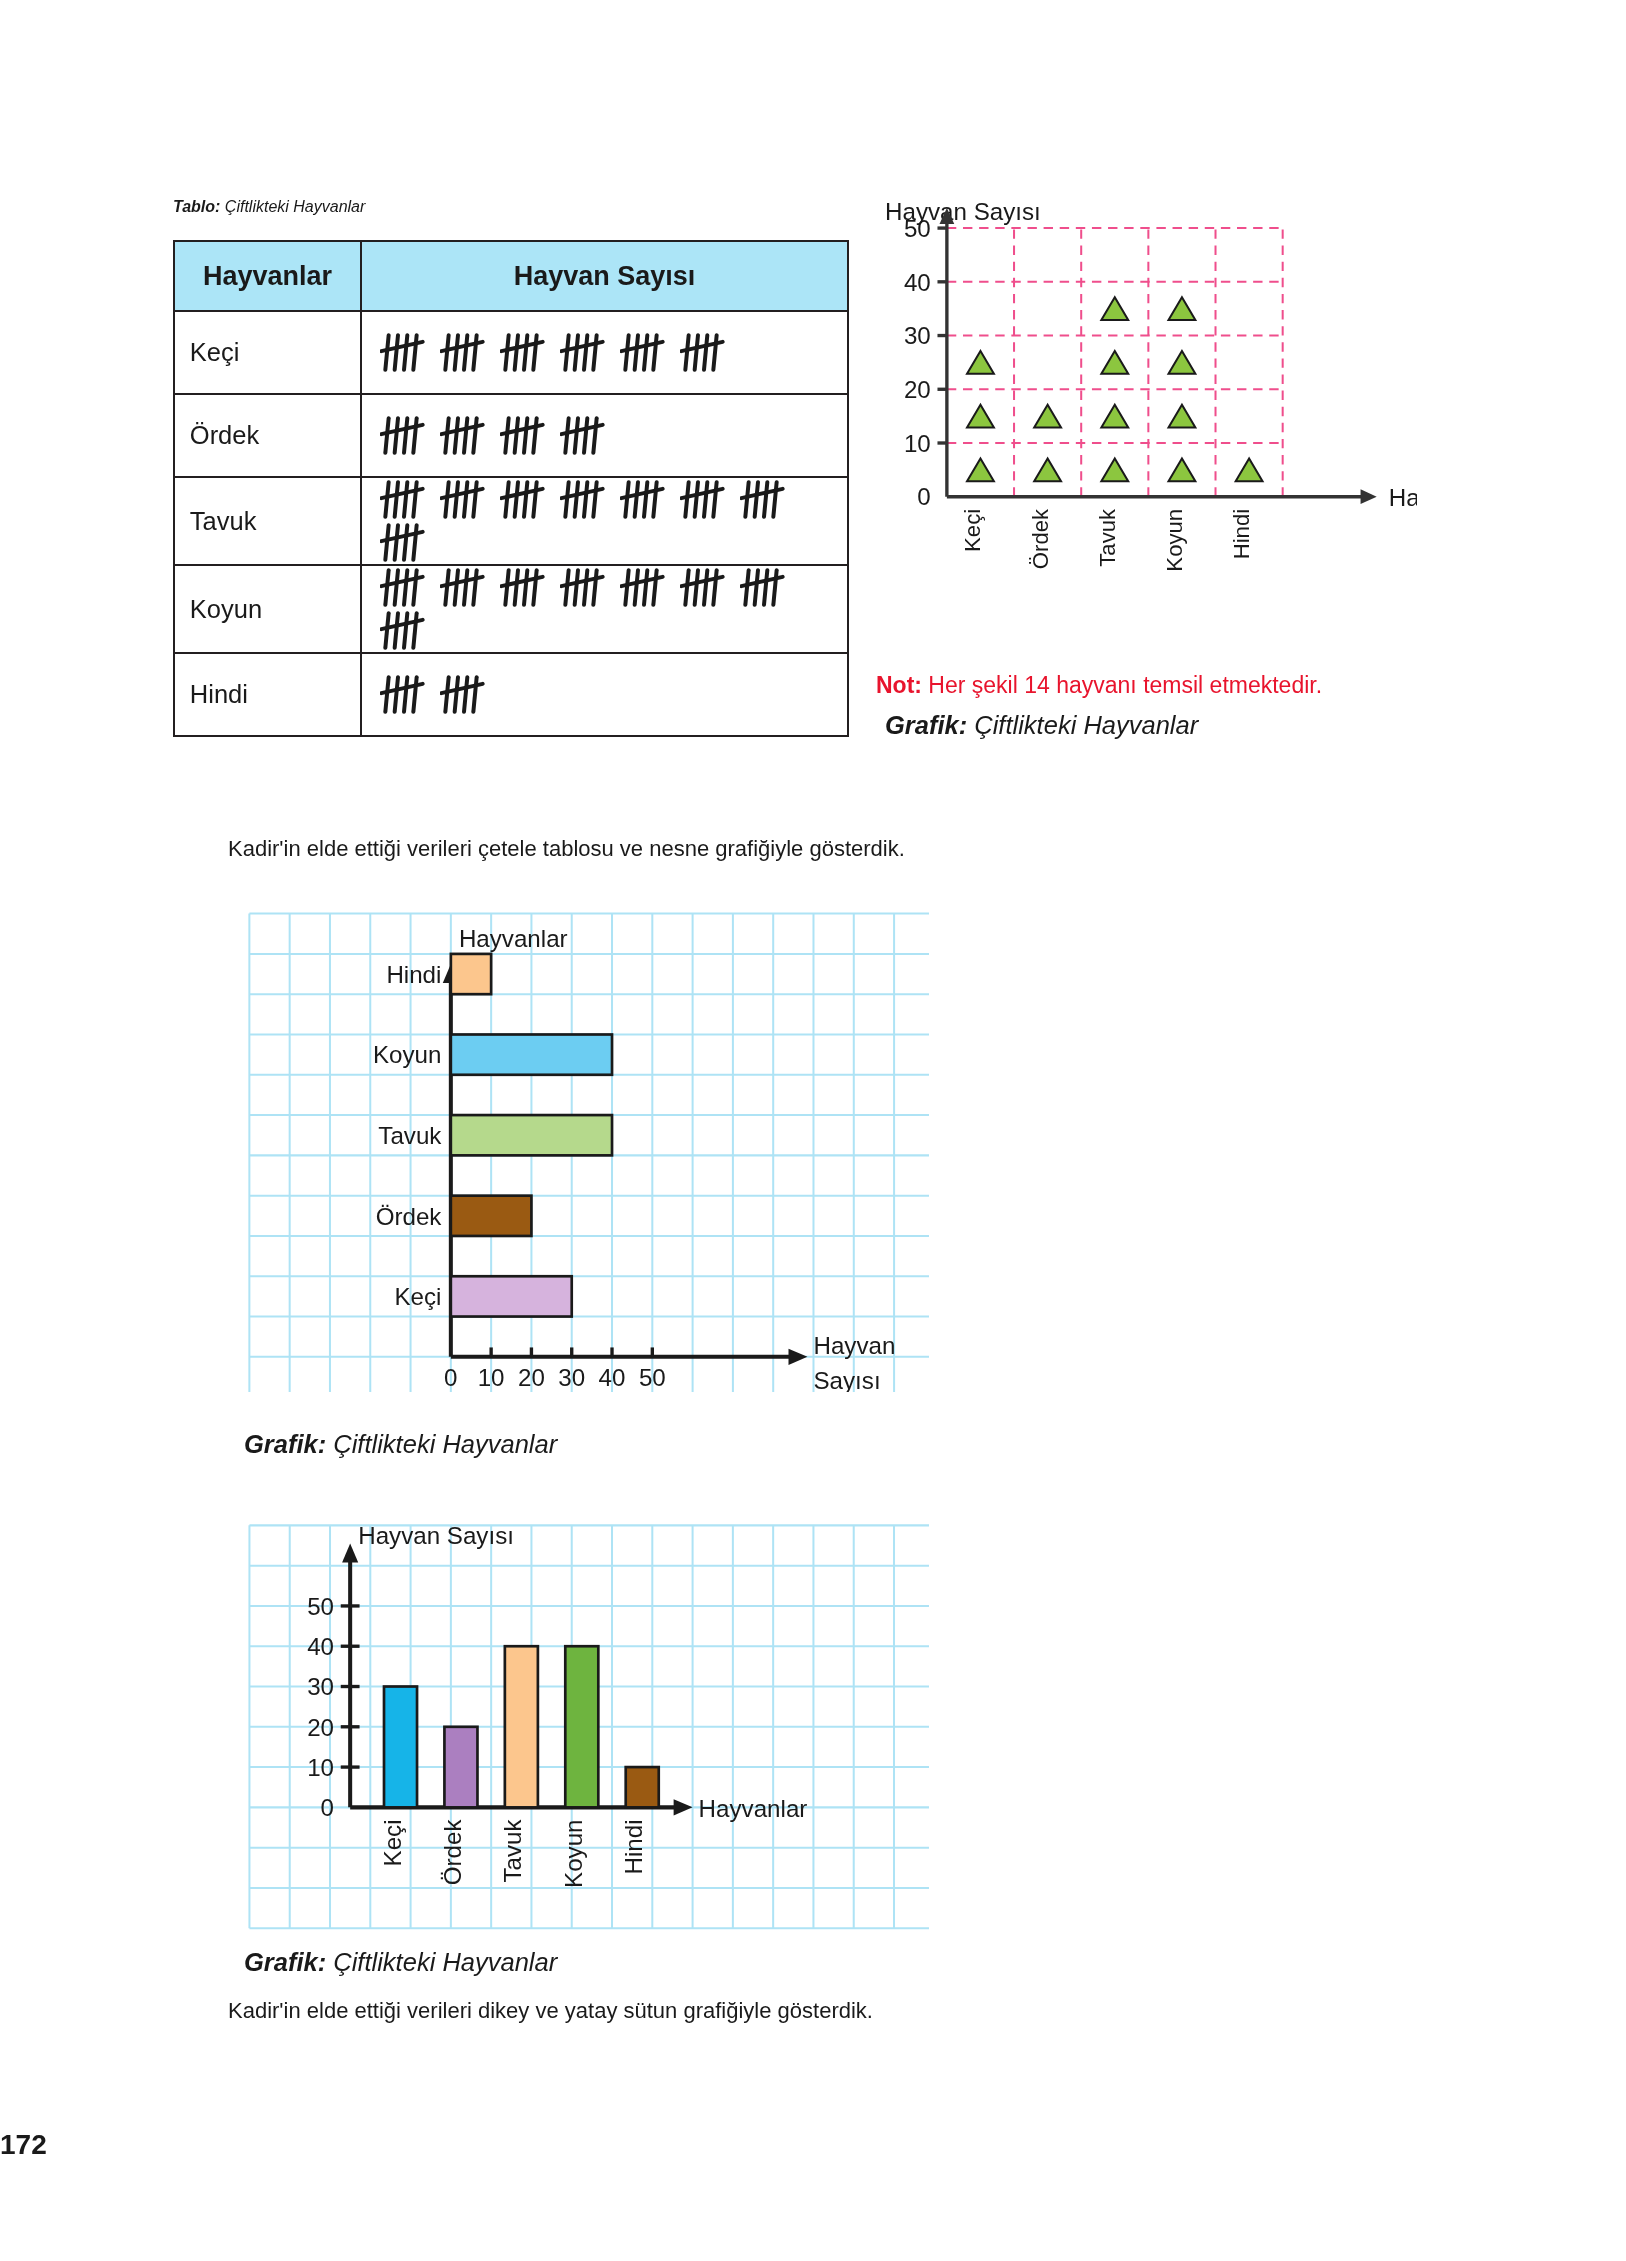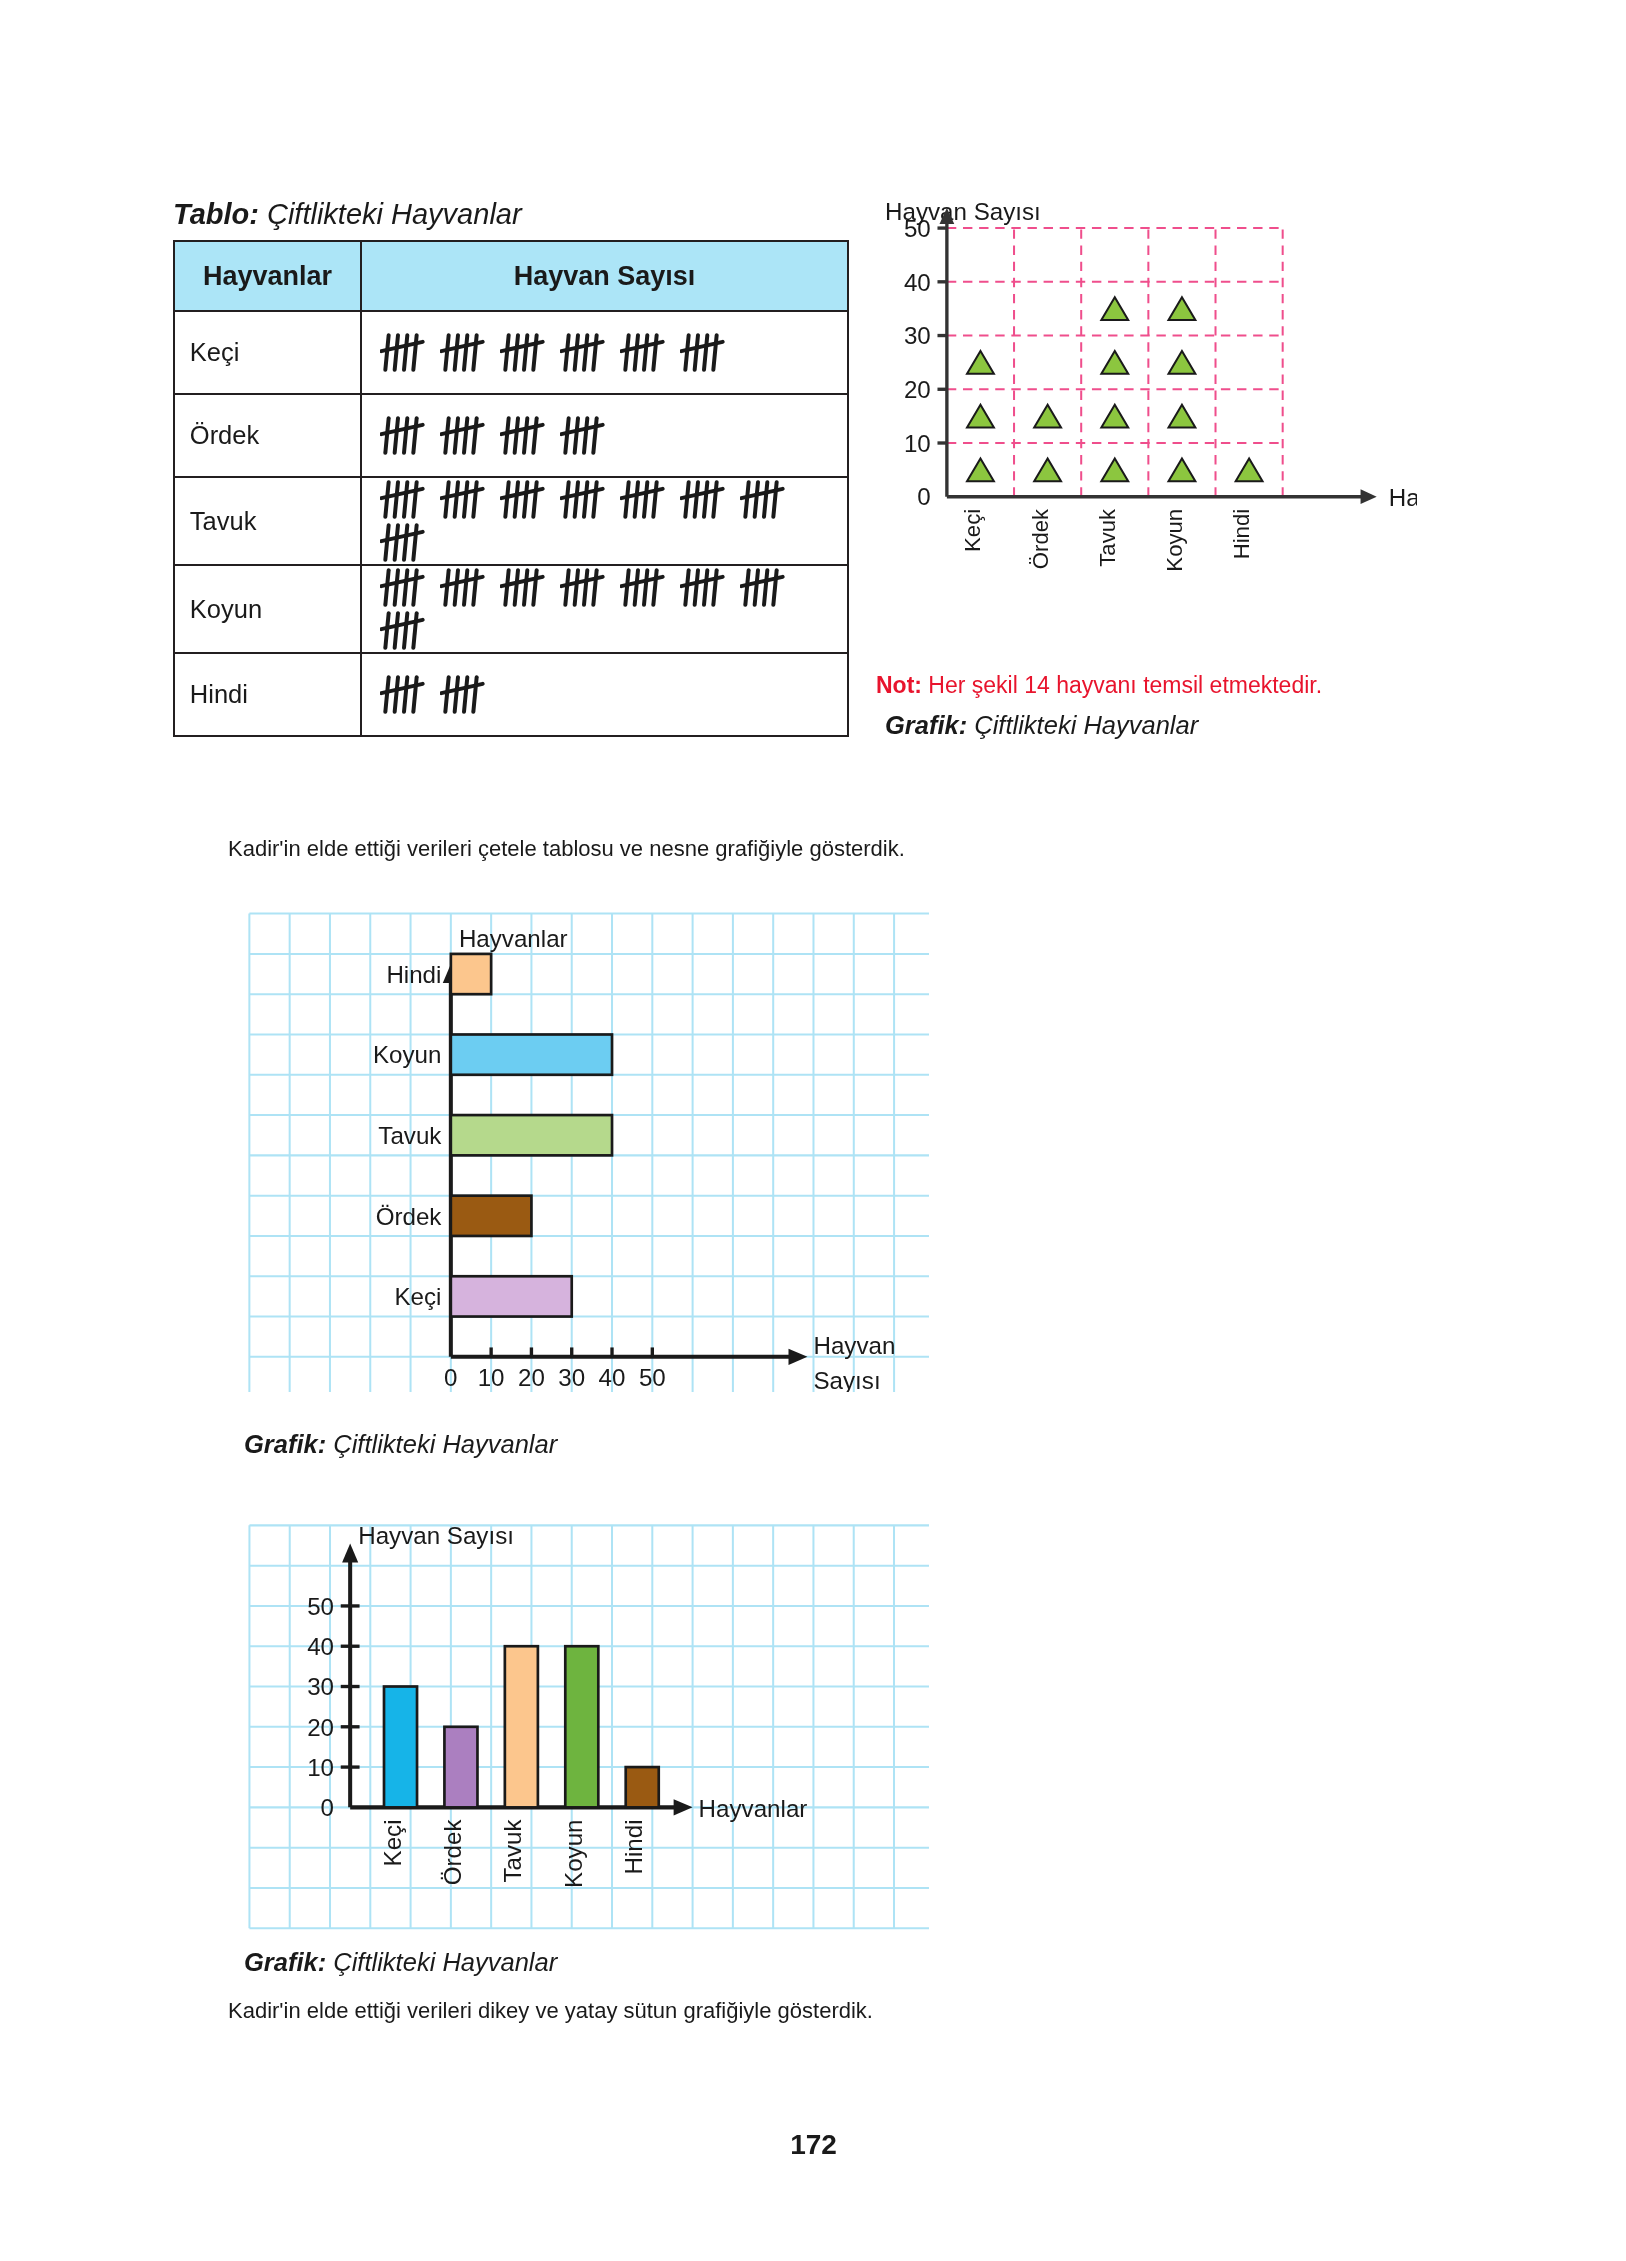--- a/index.html
+++ b/index.html
@@ -12,21 +12,21 @@
     position: relative;
     overflow: hidden;
   }
 
   
   .abs { position: absolute; }
 
   
   #tablo-caption {
     left: 173px; top: 198px;
-    font-size: 29px;
+    font-size: 16px;
     font-style: italic;
     color: #1a1a1a;
     white-space: nowrap;
     text-align: center;
   }
   #tablo-caption b { font-style: italic; font-weight: bold; }
 
   
   #tally-table {
     left: 173px; top: 240px;
@@ -100,21 +100,21 @@
   #vbar-wrap { left: 244px; top: 1520px; width: 685px; height: 423px; }
   #vbar-caption {
     left: 244px; top: 1948px;
     font-size: 25.5px; font-style: italic; color: #1a1a1a; white-space: nowrap;
   }
   #vbar-caption b { font-weight: bold; font-style: italic; }
 
   
   #page-number {
     left: 0; top: 2129px; width: 1627px;
-    text-align: center;
+    text-align: left;
     font-size: 28px; font-weight: bold; color: #1a1a1a;
   }
 
   .chart-text { font-size: 36px; fill: #1a1a1a; font-family: "Liberation Sans", sans-serif; }
   .chart-text-sm { font-size: 33px; fill: #1a1a1a; font-family: "Liberation Sans", sans-serif; }
 </style>
 </head>
 <body>
 
 <div class="abs" id="tablo-caption"><b>Tablo:</b><span> Çiftlikteki Hayvanlar</span></div>

